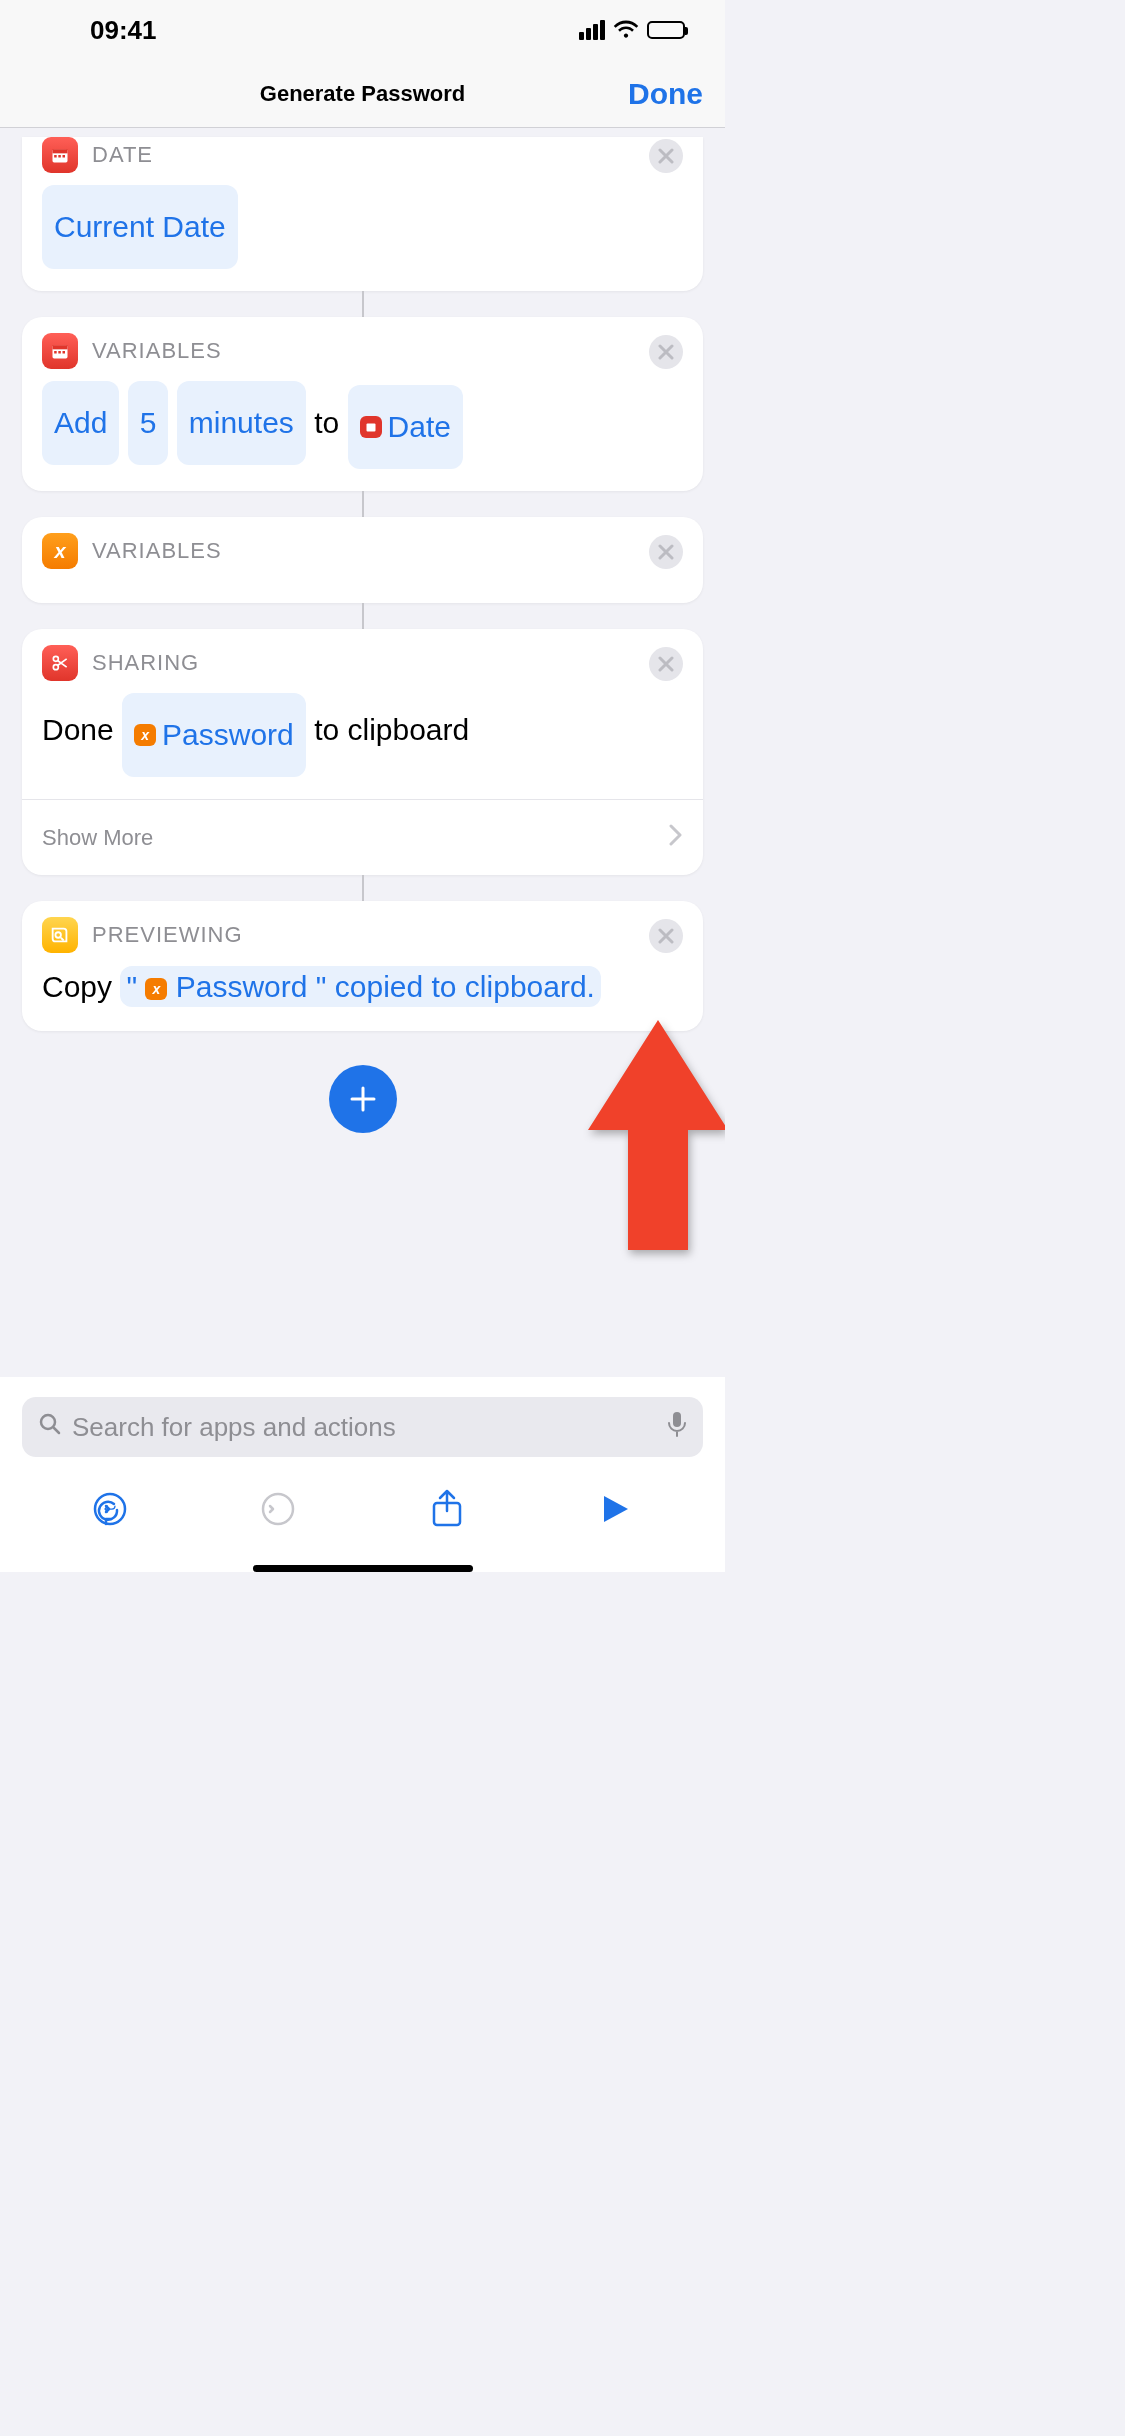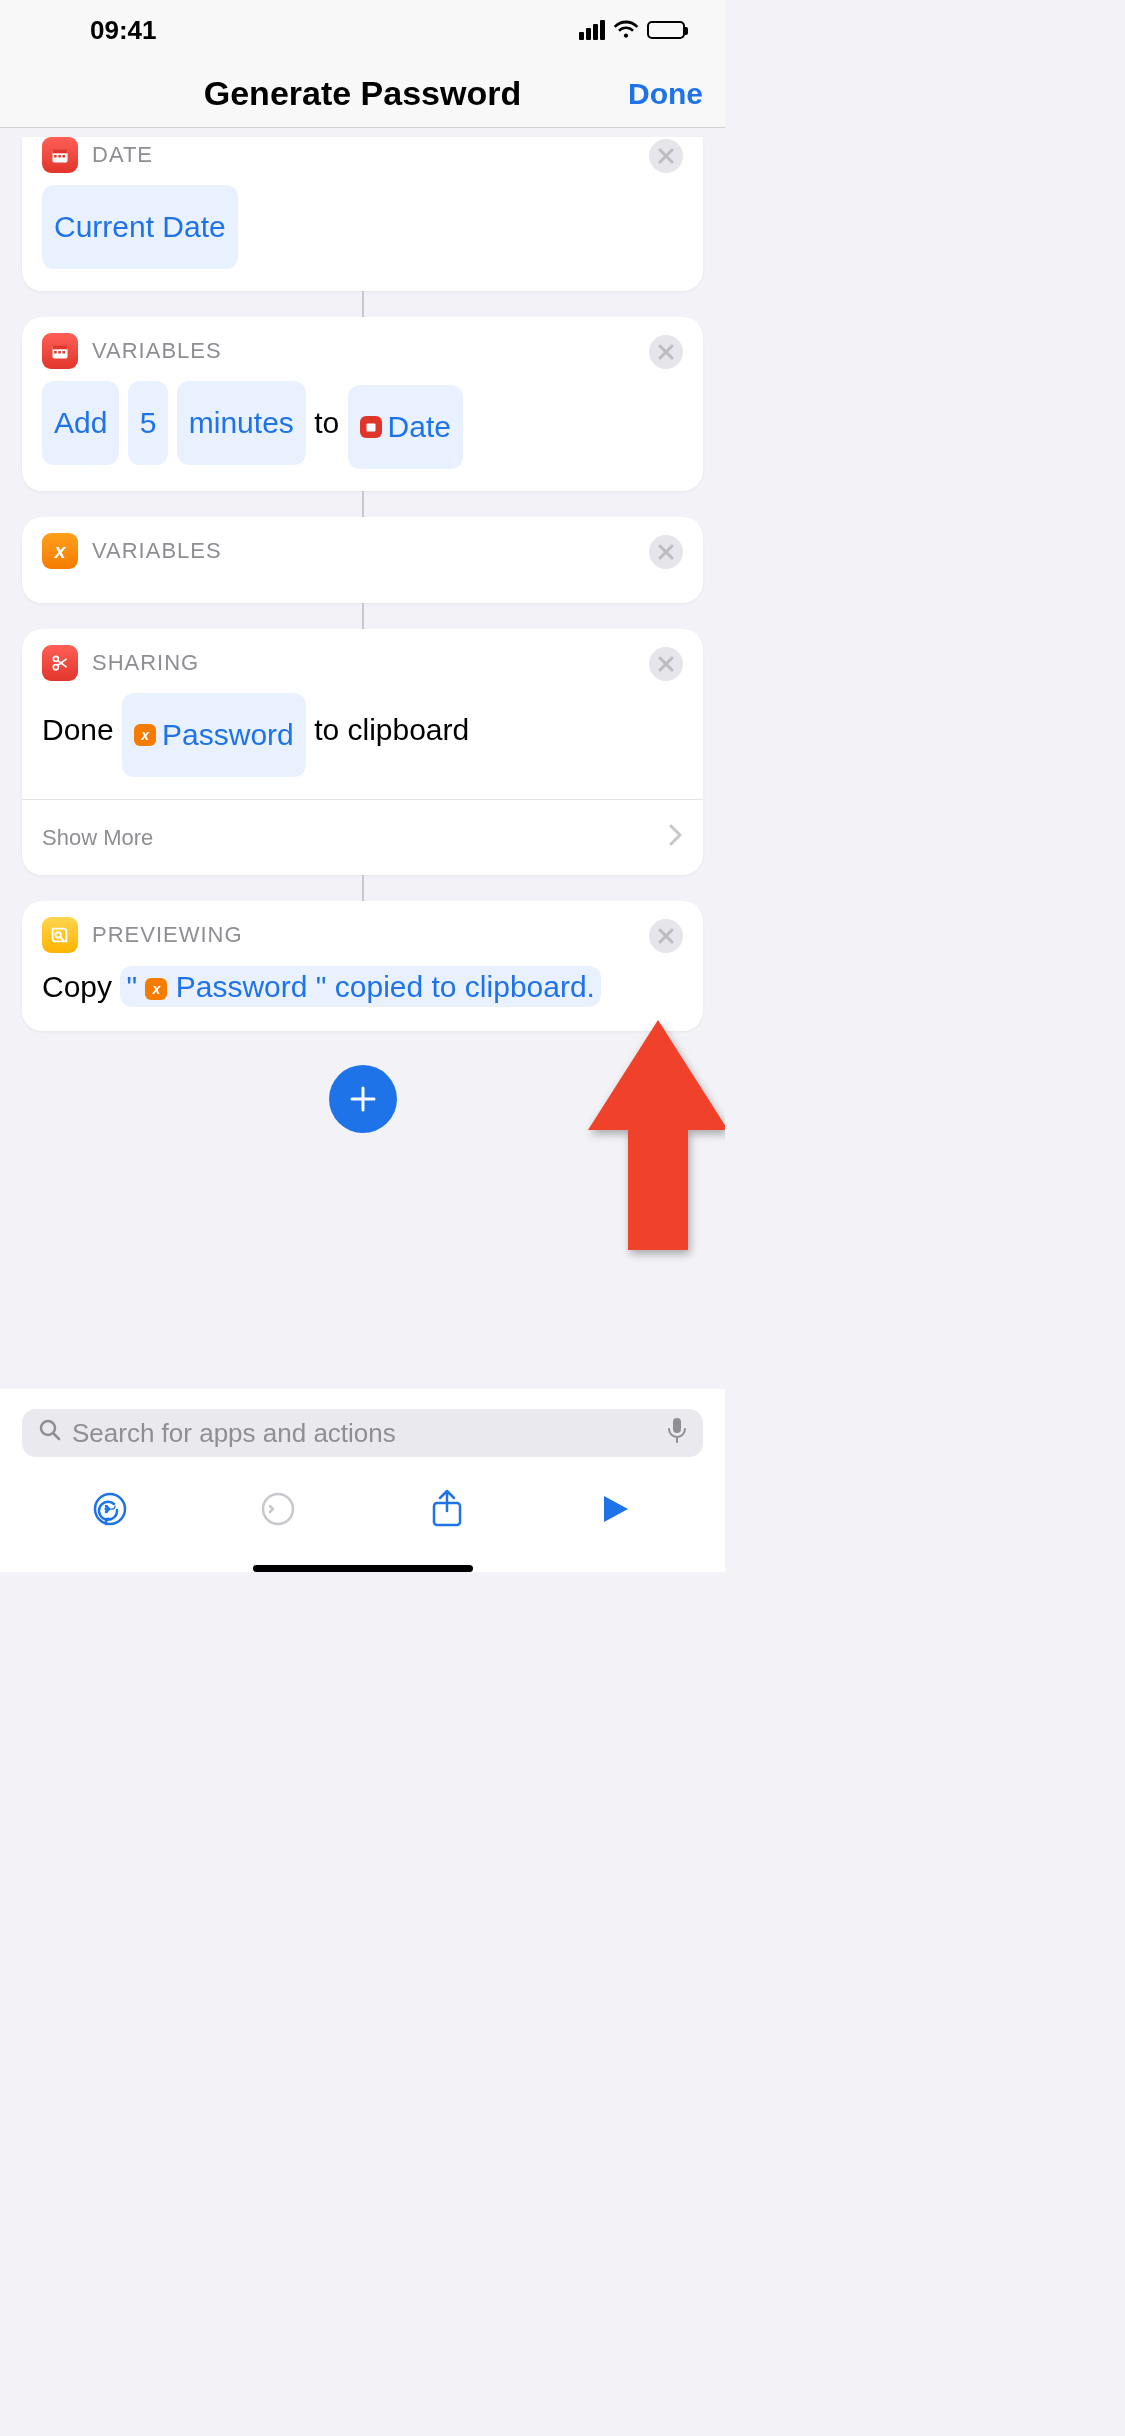--- a/index.html
+++ b/index.html
@@ -41,21 +41,21 @@
     display:flex;
     align-items:center;
     justify-content:space-between;
     padding: 0 22px;
     border-bottom: 1px solid #d1d1d6;
     background: #f8f8f8;
     position: relative;
   }
   .nav-title {
     position:absolute; left:50%; transform:translateX(-50%);
-    font-size: 34px; font-weight: 700; color: #000;
+    font-size: 22px; font-weight: 700; color: #000;
   }
   .nav-done { font-size: 30px; font-weight:600; color: #1f73e8; margin-left:auto;}
   
   .scroll {
     padding: 0 22px 0 22px;
   }
   .connector {
     width: 2px;
     height: 26px;
     background: #c7c7cc;
@@ -127,21 +127,21 @@
   .add-btn {
     width: 68px; height:68px; border-radius:50%;
     background:#1f73e8; color:#fff;
     display:flex; align-items:center; justify-content:center;
     margin: 34px auto 30px auto;
     font-size: 44px; font-weight:300;
   }
   .search-box {
     background:#e9e9ee;
     border-radius: 14px;
-    height: 48px;
+    height: 60px;
     display:flex; align-items:center;
     padding: 0 16px;
     gap: 10px;
     color:#8e8e93;
     font-size:26px;
   }
   .search-box .mic { margin-left:auto; }
   
   .toolbar {
     height: 84px;

